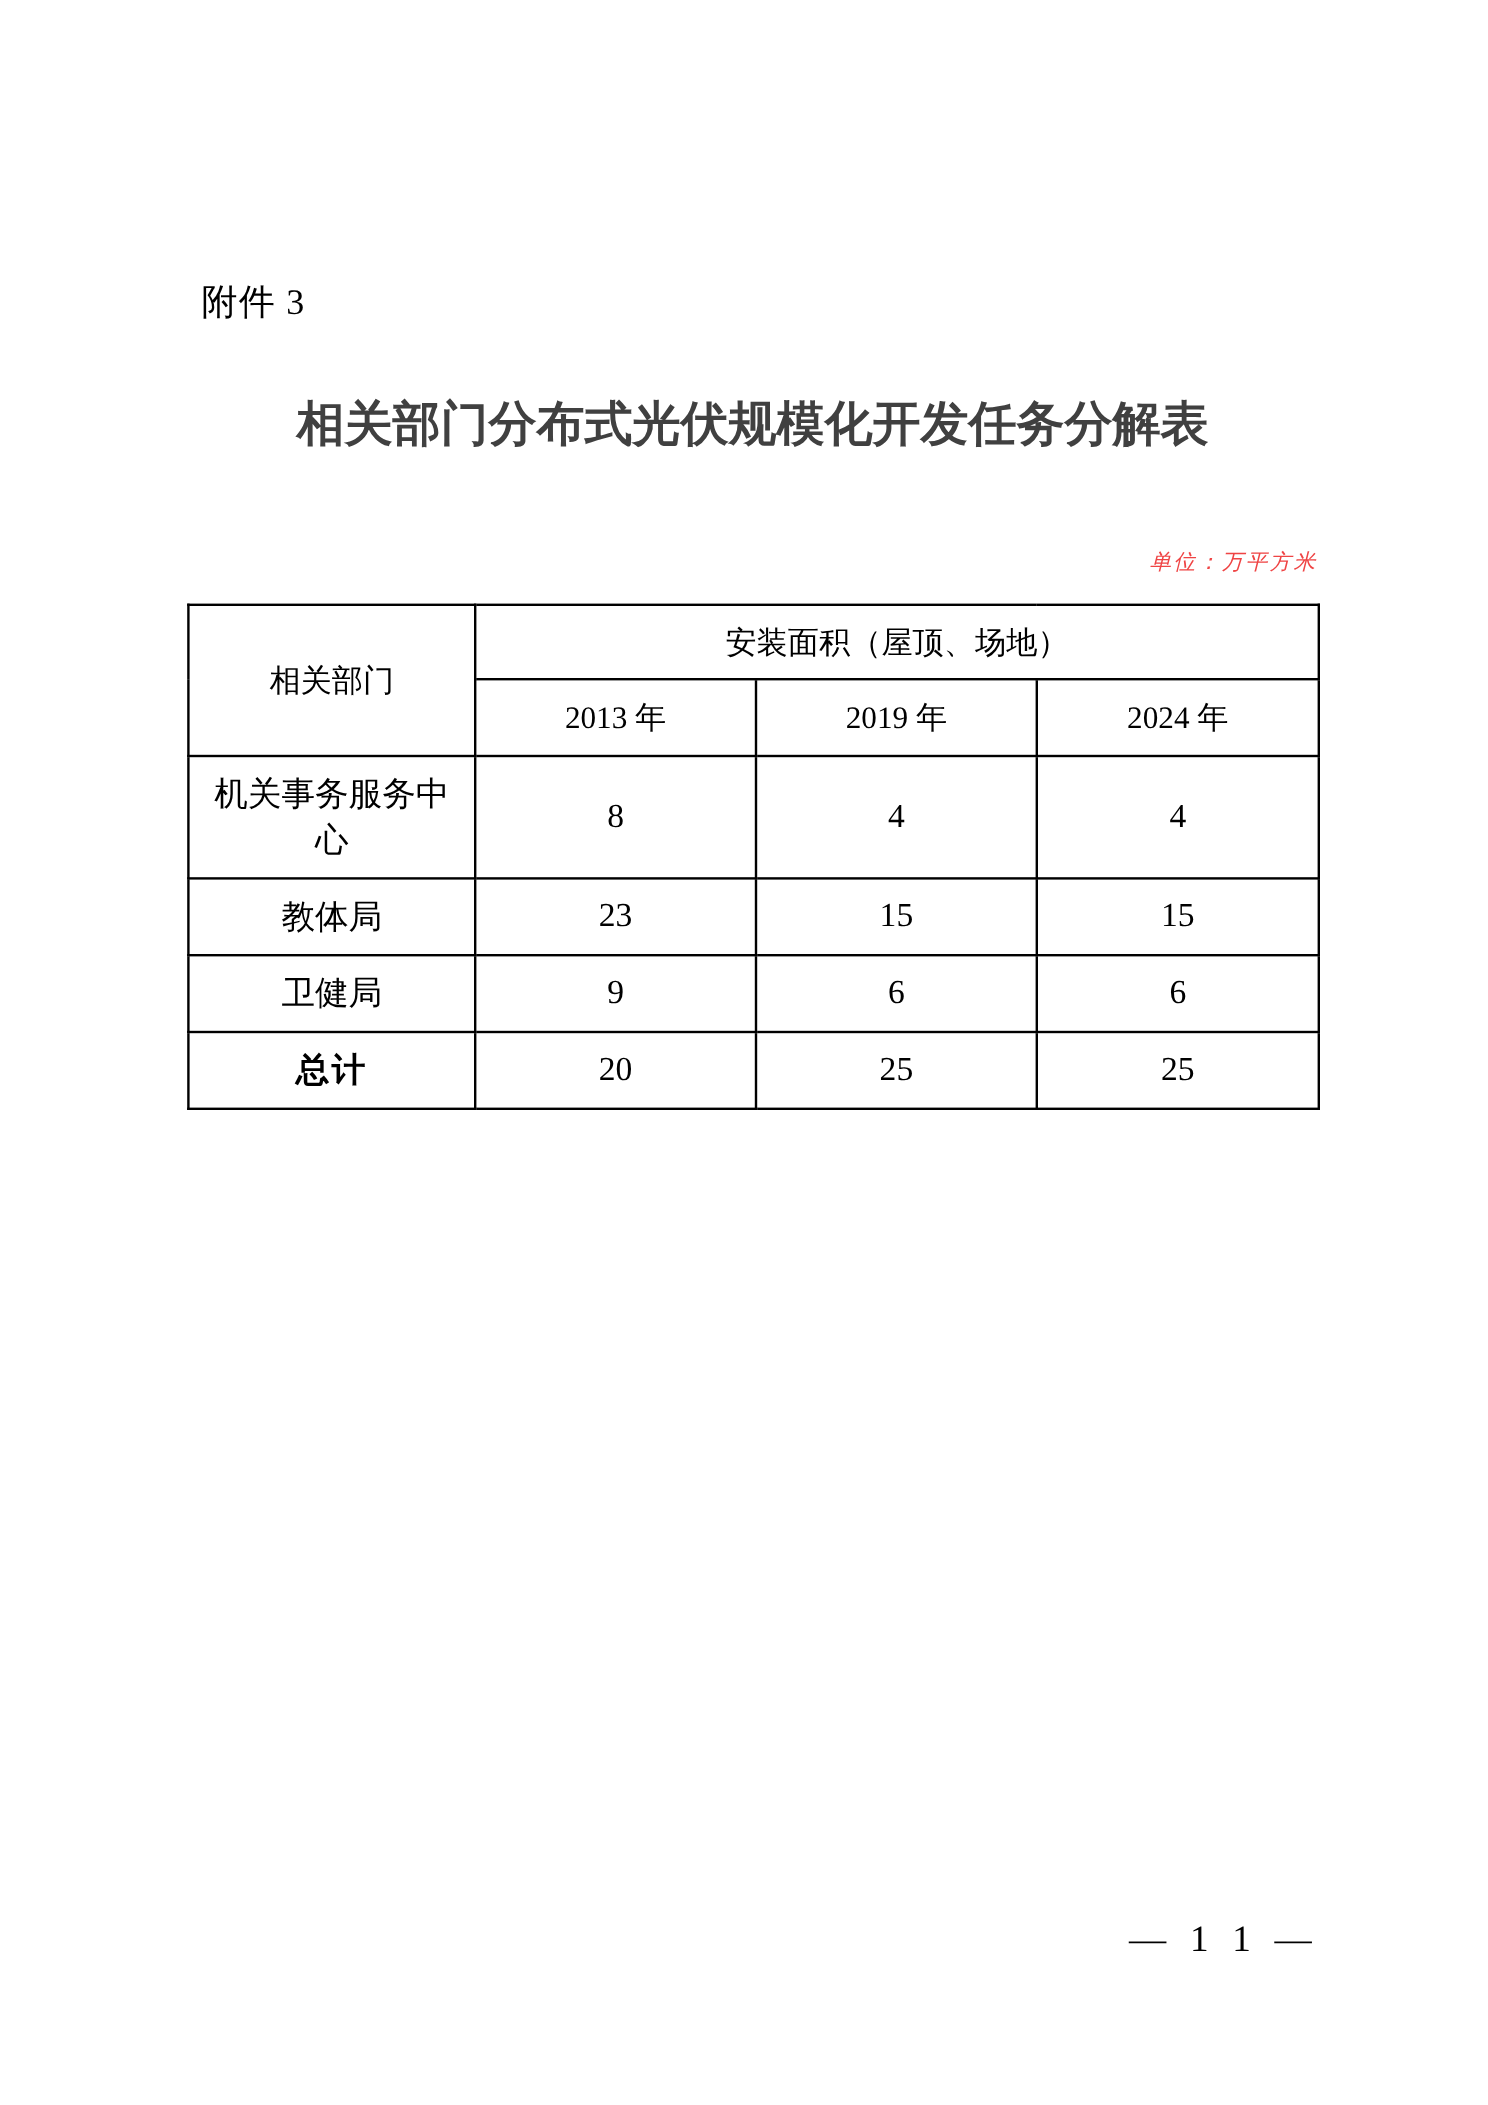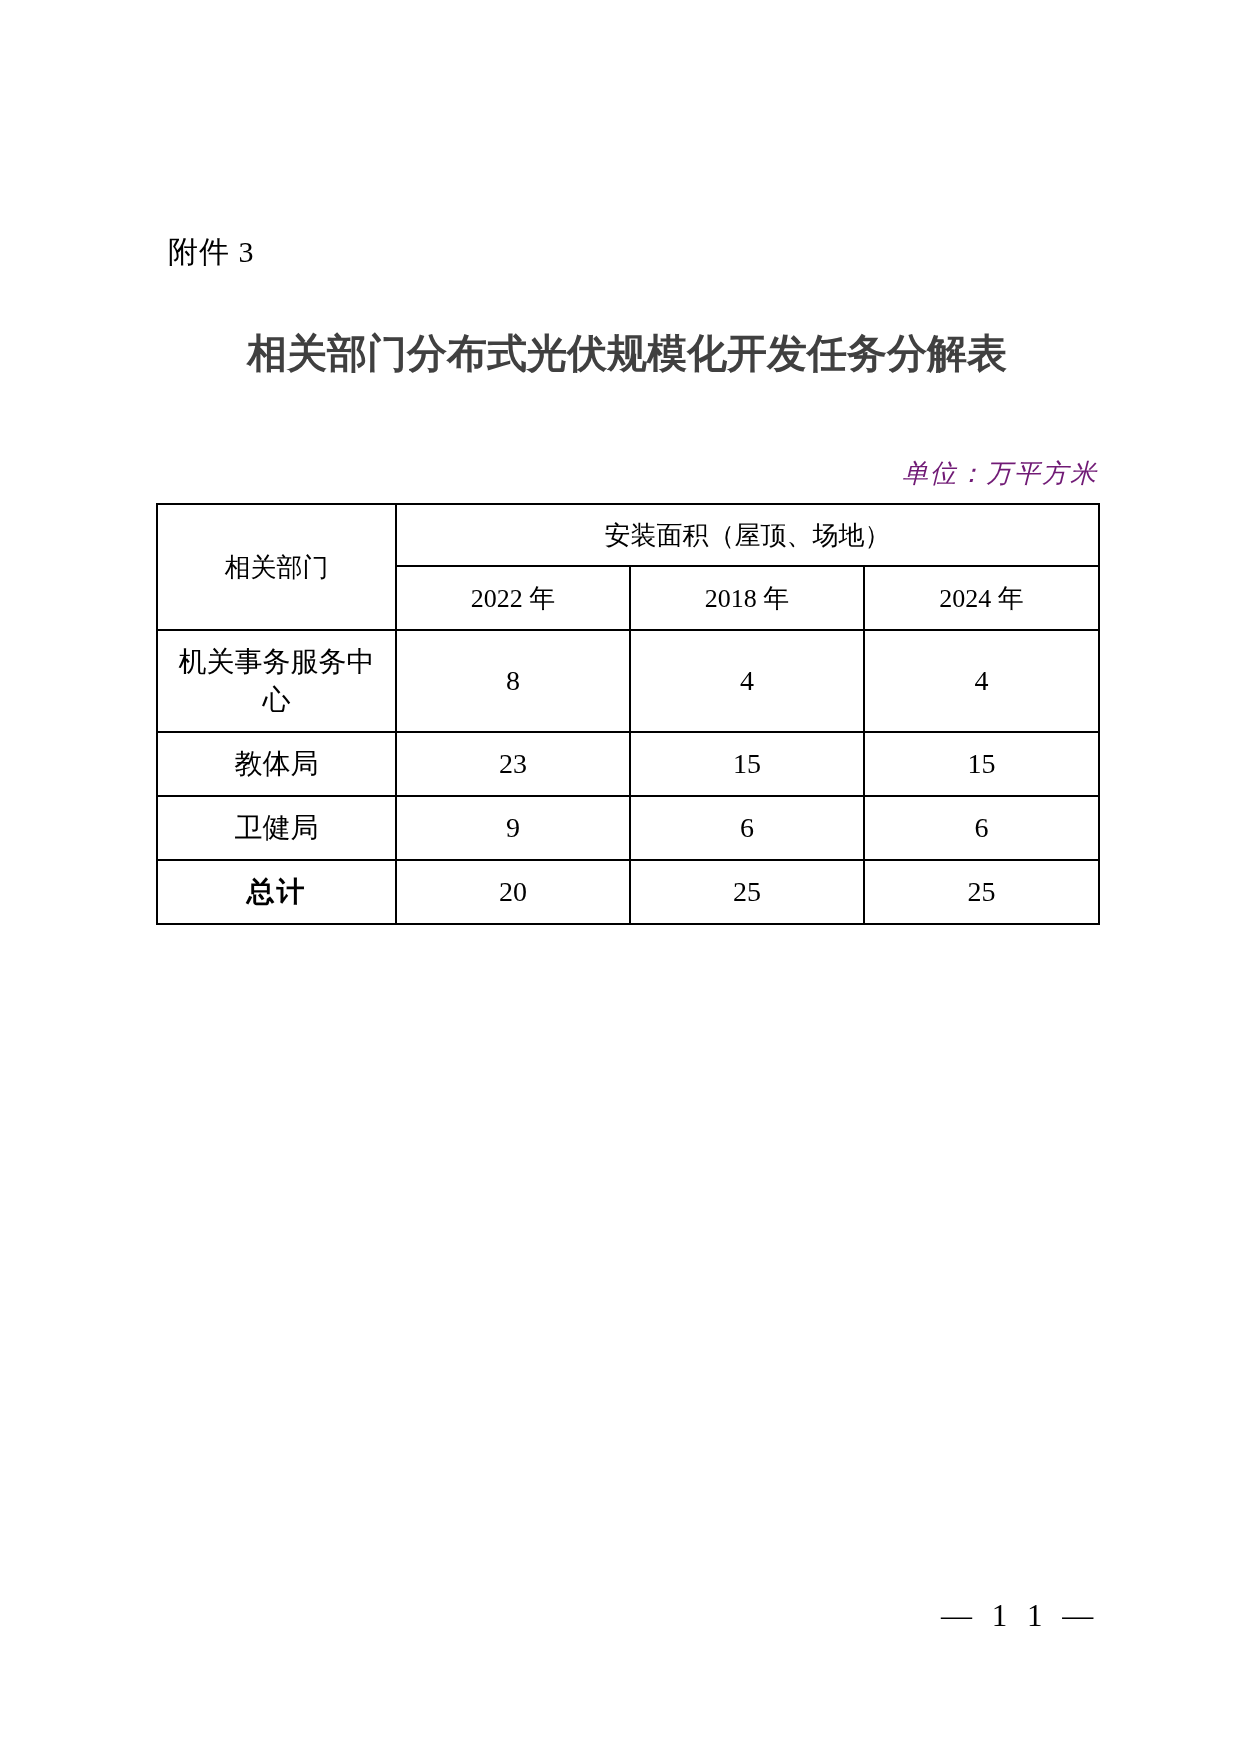--- a/index.html
+++ b/index.html
@@ -32,24 +32,24 @@
     letter-spacing: 0px;
     color: #404040;
     white-space: nowrap;
   }
   .unit-note {
     position: absolute;
     left: 156px;
     width: 942px;
     top: 456px;
     text-align: right;
-    font-size: 26px;
+    font-size: 18px;
     font-style: italic;
     letter-spacing: 2px;
-    color: #701a75;
+    color: #ef4444;
   }
   table.task-table {
     position: absolute;
     left: 156px;
     top: 503px;
     width: 942px;
     border-collapse: collapse;
     table-layout: fixed;
   }
   table.task-table th,
@@ -116,22 +116,22 @@
       <col style="width:234px">
       <col style="width:234px">
       <col style="width:235px">
     </colgroup>
     <tbody>
       <tr>
         <th rowspan="2" class="corner-header">相关部门</th>
         <th colspan="3" class="group-header">安装面积（屋顶、场地）</th>
       </tr>
       <tr>
-        <th class="year-header">2022 年</th>
-        <th class="year-header">2018 年</th>
+        <th class="year-header">2013 年</th>
+        <th class="year-header">2019 年</th>
         <th class="year-header">2024 年</th>
       </tr>
       <tr class="data-row">
         <td class="row-label">机关事务服务中心</td>
         <td class="value-cell">8</td>
         <td class="value-cell">4</td>
         <td class="value-cell">4</td>
       </tr>
       <tr class="data-row">
         <td class="row-label">教体局</td>

